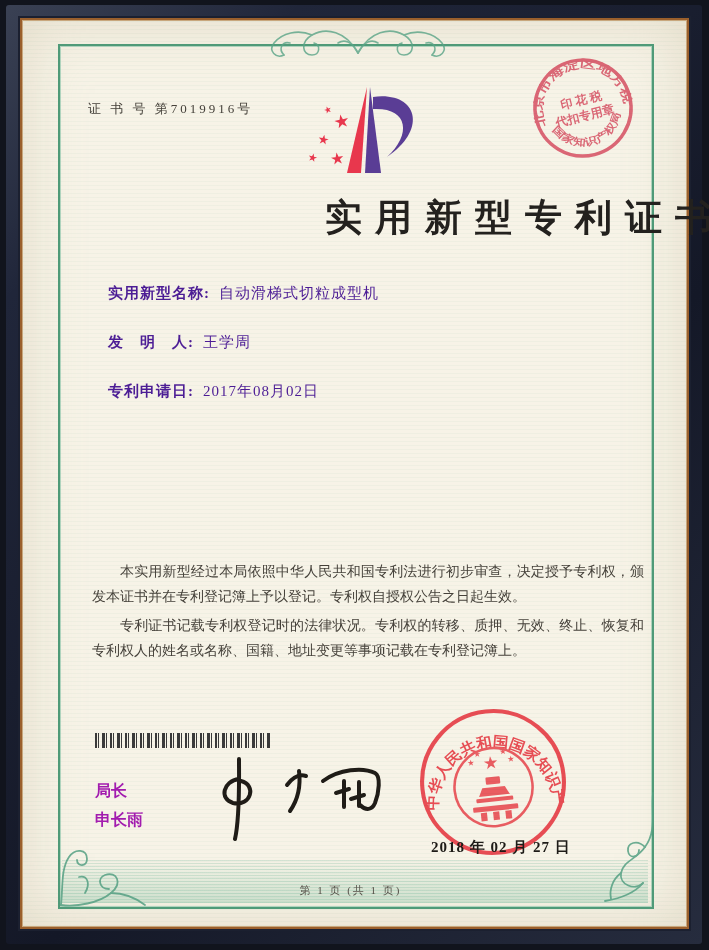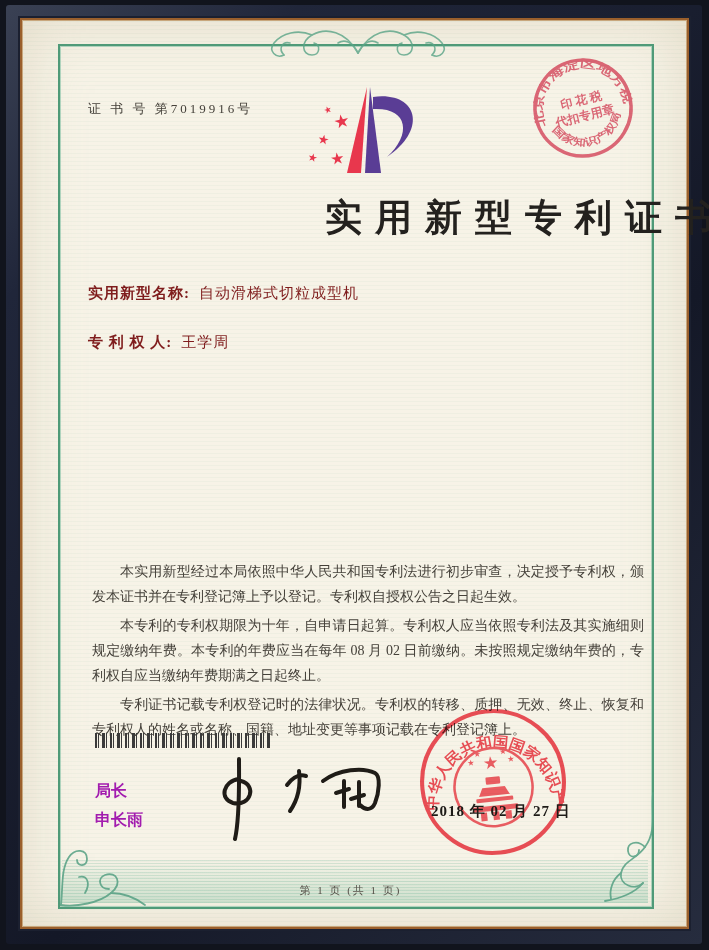--- a/index.html
+++ b/index.html
@@ -44,40 +44,40 @@
 
   
   .cert-no{position:absolute;left:65px;top:79px;font-size:13px;letter-spacing:3px;color:#45413a;}
   .logo{position:absolute;left:272px;top:60px;width:140px;height:98px;}
   .tax-stamp{position:absolute;left:508px;top:35px;width:104px;height:104px;transform:rotate(-14deg);opacity:.9;mix-blend-mode:multiply;}
   .title{
     position:absolute;left:0;top:172px;width:702px;text-align:right;
     font-size:37px;font-weight:bold;letter-spacing:13px;color:#23211e;text-indent:13px;
   }
   .fields{position:absolute;left:65px;top:263px;width:540px;}
-  .field-row{height:49px;font-size:15px;color:#7f1d1d;}
+  .field-row{height:49px;font-size:15px;color:#4c1d95;margin-left:20px;}
   .field-row .lbl{font-weight:bold;letter-spacing:1px;}
   .field-row .val{margin-left:9px;letter-spacing:1px;}
   .body-text{
     position:absolute;left:65px;top:534px;width:560px;
     font-size:14px;line-height:25px;color:#45413a;text-align:justify;
   }
   .body-text p{margin:4px;text-indent:2em;}
   .barcode{
     position:absolute;left:72px;top:712px;width:176px;height:15px;
     background:repeating-linear-gradient(90deg,
       #3a3a3a 0 2px, transparent 2px 3px,
       #3a3a3a 3px 4px, transparent 4px 7px,
       #3a3a3a 7px 10px, transparent 10px 11px,
       #3a3a3a 11px 12px, transparent 12px 15px);
   }
   .director{position:absolute;left:72px;top:755px;font-size:16px;color:#a21caf;font-weight:bold;line-height:29px;font-family:"Liberation Sans","DejaVu Sans",sans-serif;}
   .signature{position:absolute;left:170px;top:728px;width:190px;height:100px;}
   .office-seal{position:absolute;left:395px;top:686px;width:150px;height:150px;mix-blend-mode:multiply;opacity:.93;}
-  .grant-date{position:absolute;left:408px;top:781px;font-size:15px;font-weight:bold;letter-spacing:1px;color:#1d1b17;z-index:5;}
+  .grant-date{position:absolute;left:408px;top:817px;font-size:15px;font-weight:bold;letter-spacing:1px;color:#1d1b17;z-index:5;}
   .footer{position:absolute;left:0;top:862px;width:655px;text-align:center;font-size:11px;letter-spacing:2px;color:#56524a;}
 </style>
 </head>
 <body>
 
 <div class="frame-bevel"></div>
 
 <div class="paper">
 
   <div class="green-border"></div>
@@ -145,27 +145,29 @@
     <text x="52" y="64" text-anchor="middle" fill="#e05c74" font-size="12" font-weight="bold">代扣专用章</text>
   </svg>
 
   <div class="title">实用新型专利证书</div>
 
   <div class="fields">
     <div class="field-row">
       <span class="lbl">实用新型名称:</span><span class="val">自动滑梯式切粒成型机</span>
     </div>
     <div class="field-row">
-      <span class="lbl">专 利 权 人:</span><span class="val">王学周</span>
+      <span class="lbl">发　明　人:</span><span class="val">王学周</span>
+    </div>
+    <div class="field-row">
+      <span class="lbl">专利申请日:</span><span class="val">2017年08月02日</span>
     </div>
   </div>
 
   <div class="body-text">
     <p>本实用新型经过本局依照中华人民共和国专利法进行初步审查，决定授予专利权，颁发本证书并在专利登记簿上予以登记。专利权自授权公告之日起生效。</p>
-    <p>本专利的专利权期限为十年，自申请日起算。专利权人应当依照专利法及其实施细则规定缴纳年费。本专利的年费应当在每年 08 月 02 日前缴纳。未按照规定缴纳年费的，专利权自应当缴纳年费期满之日起终止。</p>
     <p>专利证书记载专利权登记时的法律状况。专利权的转移、质押、无效、终止、恢复和专利权人的姓名或名称、国籍、地址变更等事项记载在专利登记簿上。</p>
   </div>
 
   <div class="barcode"></div>
 
   <div class="director">
     <div>局长</div>
     <div>申长雨</div>
   </div>
 

